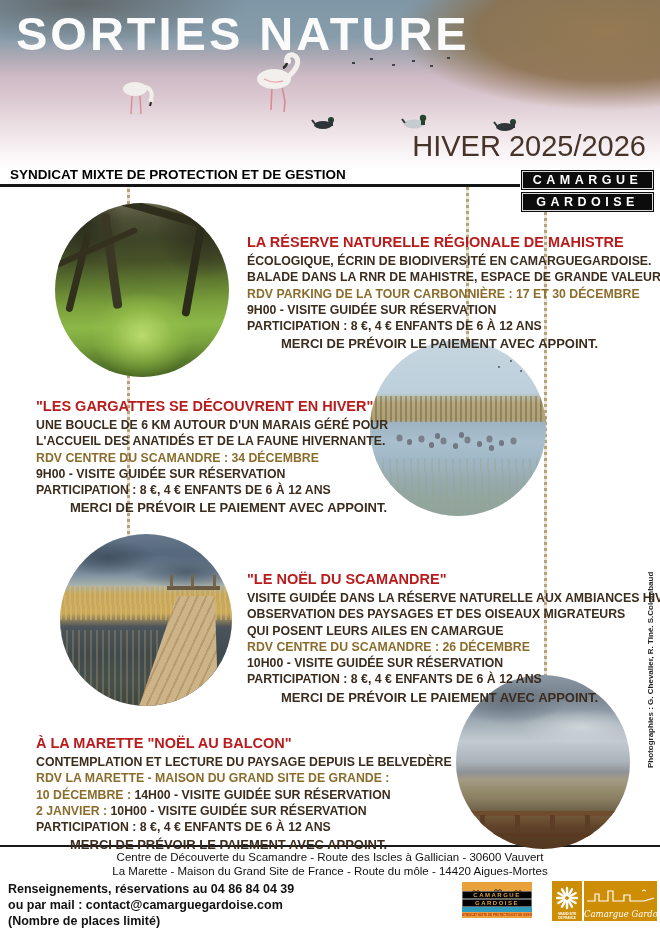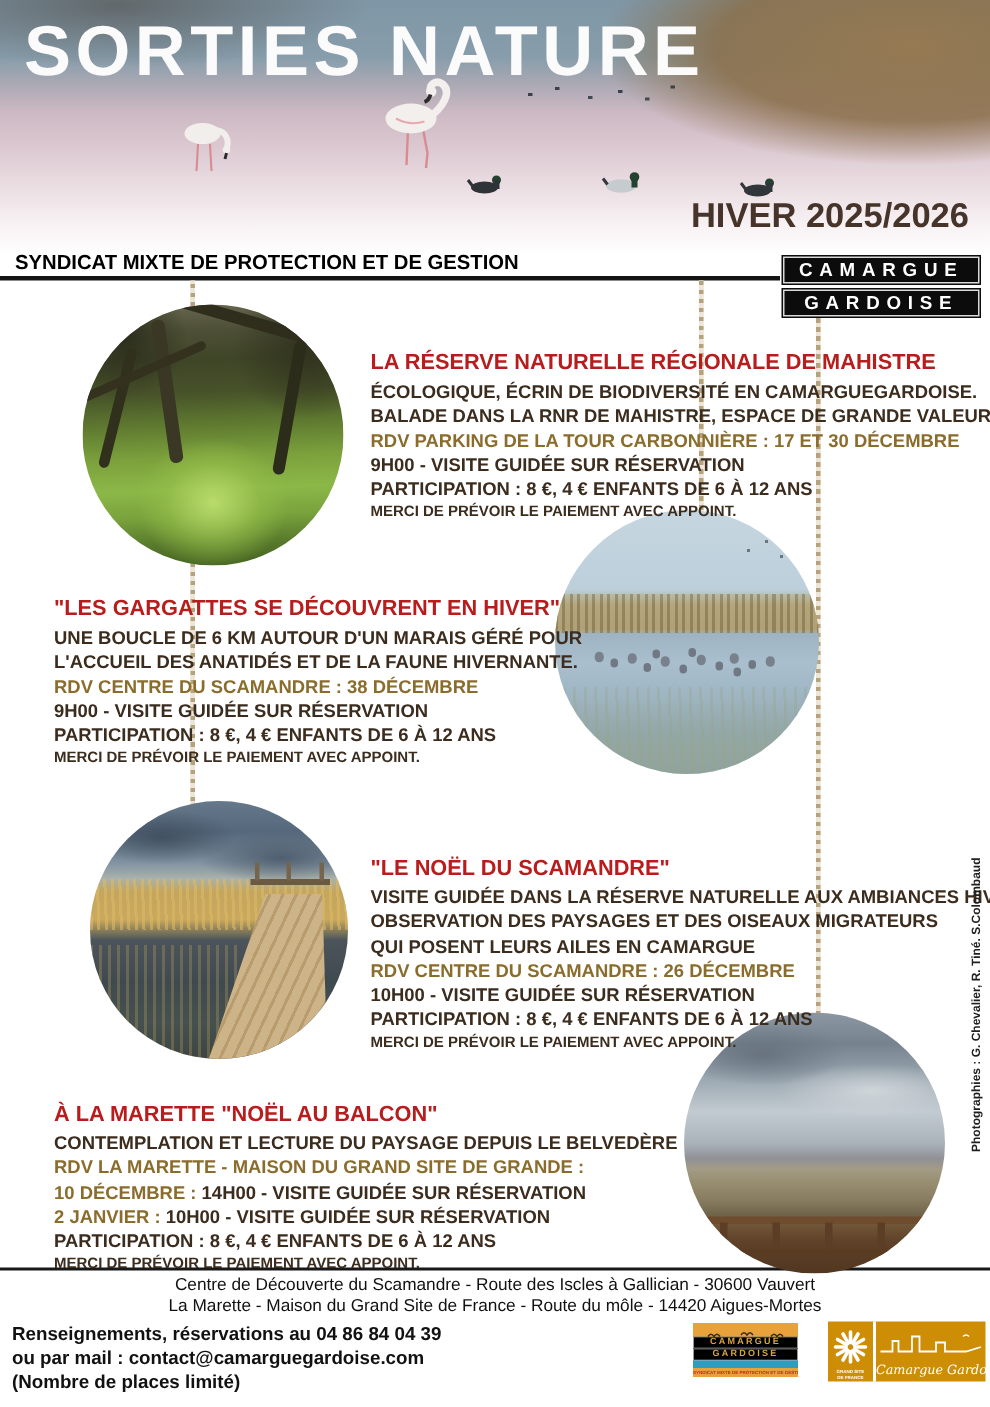--- a/index.html
+++ b/index.html
@@ -7,21 +7,21 @@
           font-family:"Liberation Sans",sans-serif;margin:0 auto;}
 
   
   .header{position:absolute;left:0;top:0;width:660px;height:172px;
     background:
       radial-gradient(ellipse 290px 110px at 92% 18%, rgba(150,120,78,.95) 0%, rgba(138,110,72,.85) 45%, rgba(138,110,72,0) 72%),
       radial-gradient(ellipse 240px 60px at 12% 2%, rgba(72,66,58,.55) 0%, rgba(72,66,58,0) 70%),
       linear-gradient(180deg,#7f96a6 0px,#879dab 38px,#a9a8b3 55px,#ccb9c3 75px,#dbc8d0 98px,#e9dce1 122px,#f7f0f2 148px,#ffffff 170px);}
   .header-title{position:absolute;left:16px;top:6px;font-size:47px;font-weight:bold;
     letter-spacing:3px;color:#fbfbfb;white-space:nowrap;}
-  .season{position:absolute;right:14px;top:130px;font-size:23px;font-weight:bold;color:#46342a;white-space:nowrap;}
+  .season{position:absolute;right:14px;top:130px;font-size:29px;font-weight:normal;color:#46342a;white-space:nowrap;}
   .bird-specks{position:absolute;left:352px;top:62px;width:3px;height:2px;background:#3c4148;
     box-shadow:18px -4px 0 #3c4148,40px 2px 0 #434950,60px -2px 0 #3c4148,78px 3px 0 #434950,95px -5px 0 #3c4148;}
   .flamingo-svg{position:absolute;}
   .duck-svg{position:absolute;}
 
   
   .org-text{position:absolute;left:10px;top:167px;font-size:13.5px;font-weight:bold;color:#000;white-space:nowrap;}
   .org-bar{position:absolute;left:0;top:184px;width:520px;height:3px;background:#151515;}
   .brand-logo{position:absolute;left:521px;top:170px;width:133px;}
   .brand-row{height:20px;line-height:20px;background:#0c0c0c;color:#fff;text-align:center;
@@ -91,21 +91,21 @@
   .c4-rail2{position:absolute;left:0;right:0;top:158px;height:4px;background:#5a3b22;}
   .c4-post{position:absolute;width:5px;height:22px;background:#5c3e26;top:140px;}
   .q1{left:14%;} .q2{left:34%;} .q3{left:54%;} .q4{left:74%;} .q5{left:90%;}
 
   
   .event{position:absolute;z-index:3;}
   .ev-title{font-size:14.5px;font-weight:bold;color:#b91c1c;white-space:nowrap;margin-bottom:3px;}
   .ev-line{font-size:12.3px;font-weight:bold;line-height:16.3px;white-space:nowrap;color:#3b2c1e;}
   .ev-line .g{color:#8a6d2c;}
   .ev-line .d{color:#3b2c1e;}
-  .ev-note{font-size:10px;font-weight:bold;color:#3b2c1e;margin-top:2px;white-space:nowrap;}
+  .ev-note{font-size:13px;font-weight:bold;color:#3b2c1e;margin-top:2px;white-space:nowrap;margin-left:34px;}
 
   
   .credit{position:absolute;right:1px;top:512px;height:256px;width:13px;
     writing-mode:vertical-rl;transform:rotate(180deg);font-size:8px;font-weight:bold;
     color:#1f1f1f;white-space:nowrap;z-index:4;}
 
   
   .footer-sep{position:absolute;left:0;top:845px;width:660px;height:2px;background:#191919;}
   .addr{position:absolute;left:0;right:0;text-align:center;font-size:11.5px;font-weight:normal;color:#111;white-space:nowrap;}
   .addr1{top:851px;} .addr2{top:865px;}
@@ -232,21 +232,21 @@
     <div class="ev-line"><span class="g">RDV PARKING DE LA TOUR CARBONNIÈRE : 17 ET 30 DÉCEMBRE</span><span class="d"></span></div>
     <div class="ev-line"><span class="g"></span><span class="d">9H00 - VISITE GUIDÉE SUR RÉSERVATION</span></div>
     <div class="ev-line"><span class="g"></span><span class="d">PARTICIPATION : 8 €, 4 € ENFANTS DE 6 À 12 ANS</span></div>
     <div class="ev-note">MERCI DE PRÉVOIR LE PAIEMENT AVEC APPOINT.</div>
   </div>
 
   <div class="event" style="left:36px;top:398px;">
     <div class="ev-title">"LES GARGATTES SE DÉCOUVRENT EN HIVER"</div>
     <div class="ev-line"><span class="g"></span><span class="d">UNE BOUCLE DE 6 KM AUTOUR D'UN MARAIS GÉRÉ POUR</span></div>
     <div class="ev-line"><span class="g"></span><span class="d">L'ACCUEIL DES ANATIDÉS ET DE LA FAUNE HIVERNANTE.</span></div>
-    <div class="ev-line"><span class="g">RDV CENTRE DU SCAMANDRE : 38 DÉCEMBRE</span><span class="d"></span></div>
+    <div class="ev-line"><span class="g">RDV CENTRE DU SCAMANDRE : 34 DÉCEMBRE</span><span class="d"></span></div>
     <div class="ev-line"><span class="g"></span><span class="d">9H00 - VISITE GUIDÉE SUR RÉSERVATION</span></div>
     <div class="ev-line"><span class="g"></span><span class="d">PARTICIPATION : 8 €, 4 € ENFANTS DE 6 À 12 ANS</span></div>
     <div class="ev-note">MERCI DE PRÉVOIR LE PAIEMENT AVEC APPOINT.</div>
   </div>
 
   <div class="event" style="left:247px;top:571px;">
     <div class="ev-title">"LE NOËL DU SCAMANDRE"</div>
     <div class="ev-line"><span class="g"></span><span class="d">VISITE GUIDÉE DANS LA RÉSERVE NATURELLE AUX AMBIANCES HIVERNALES.</span></div>
     <div class="ev-line"><span class="g"></span><span class="d">OBSERVATION DES PAYSAGES ET DES OISEAUX MIGRATEURS</span></div>
     <div class="ev-line"><span class="g"></span><span class="d">QUI POSENT LEURS AILES EN CAMARGUE</span></div>

